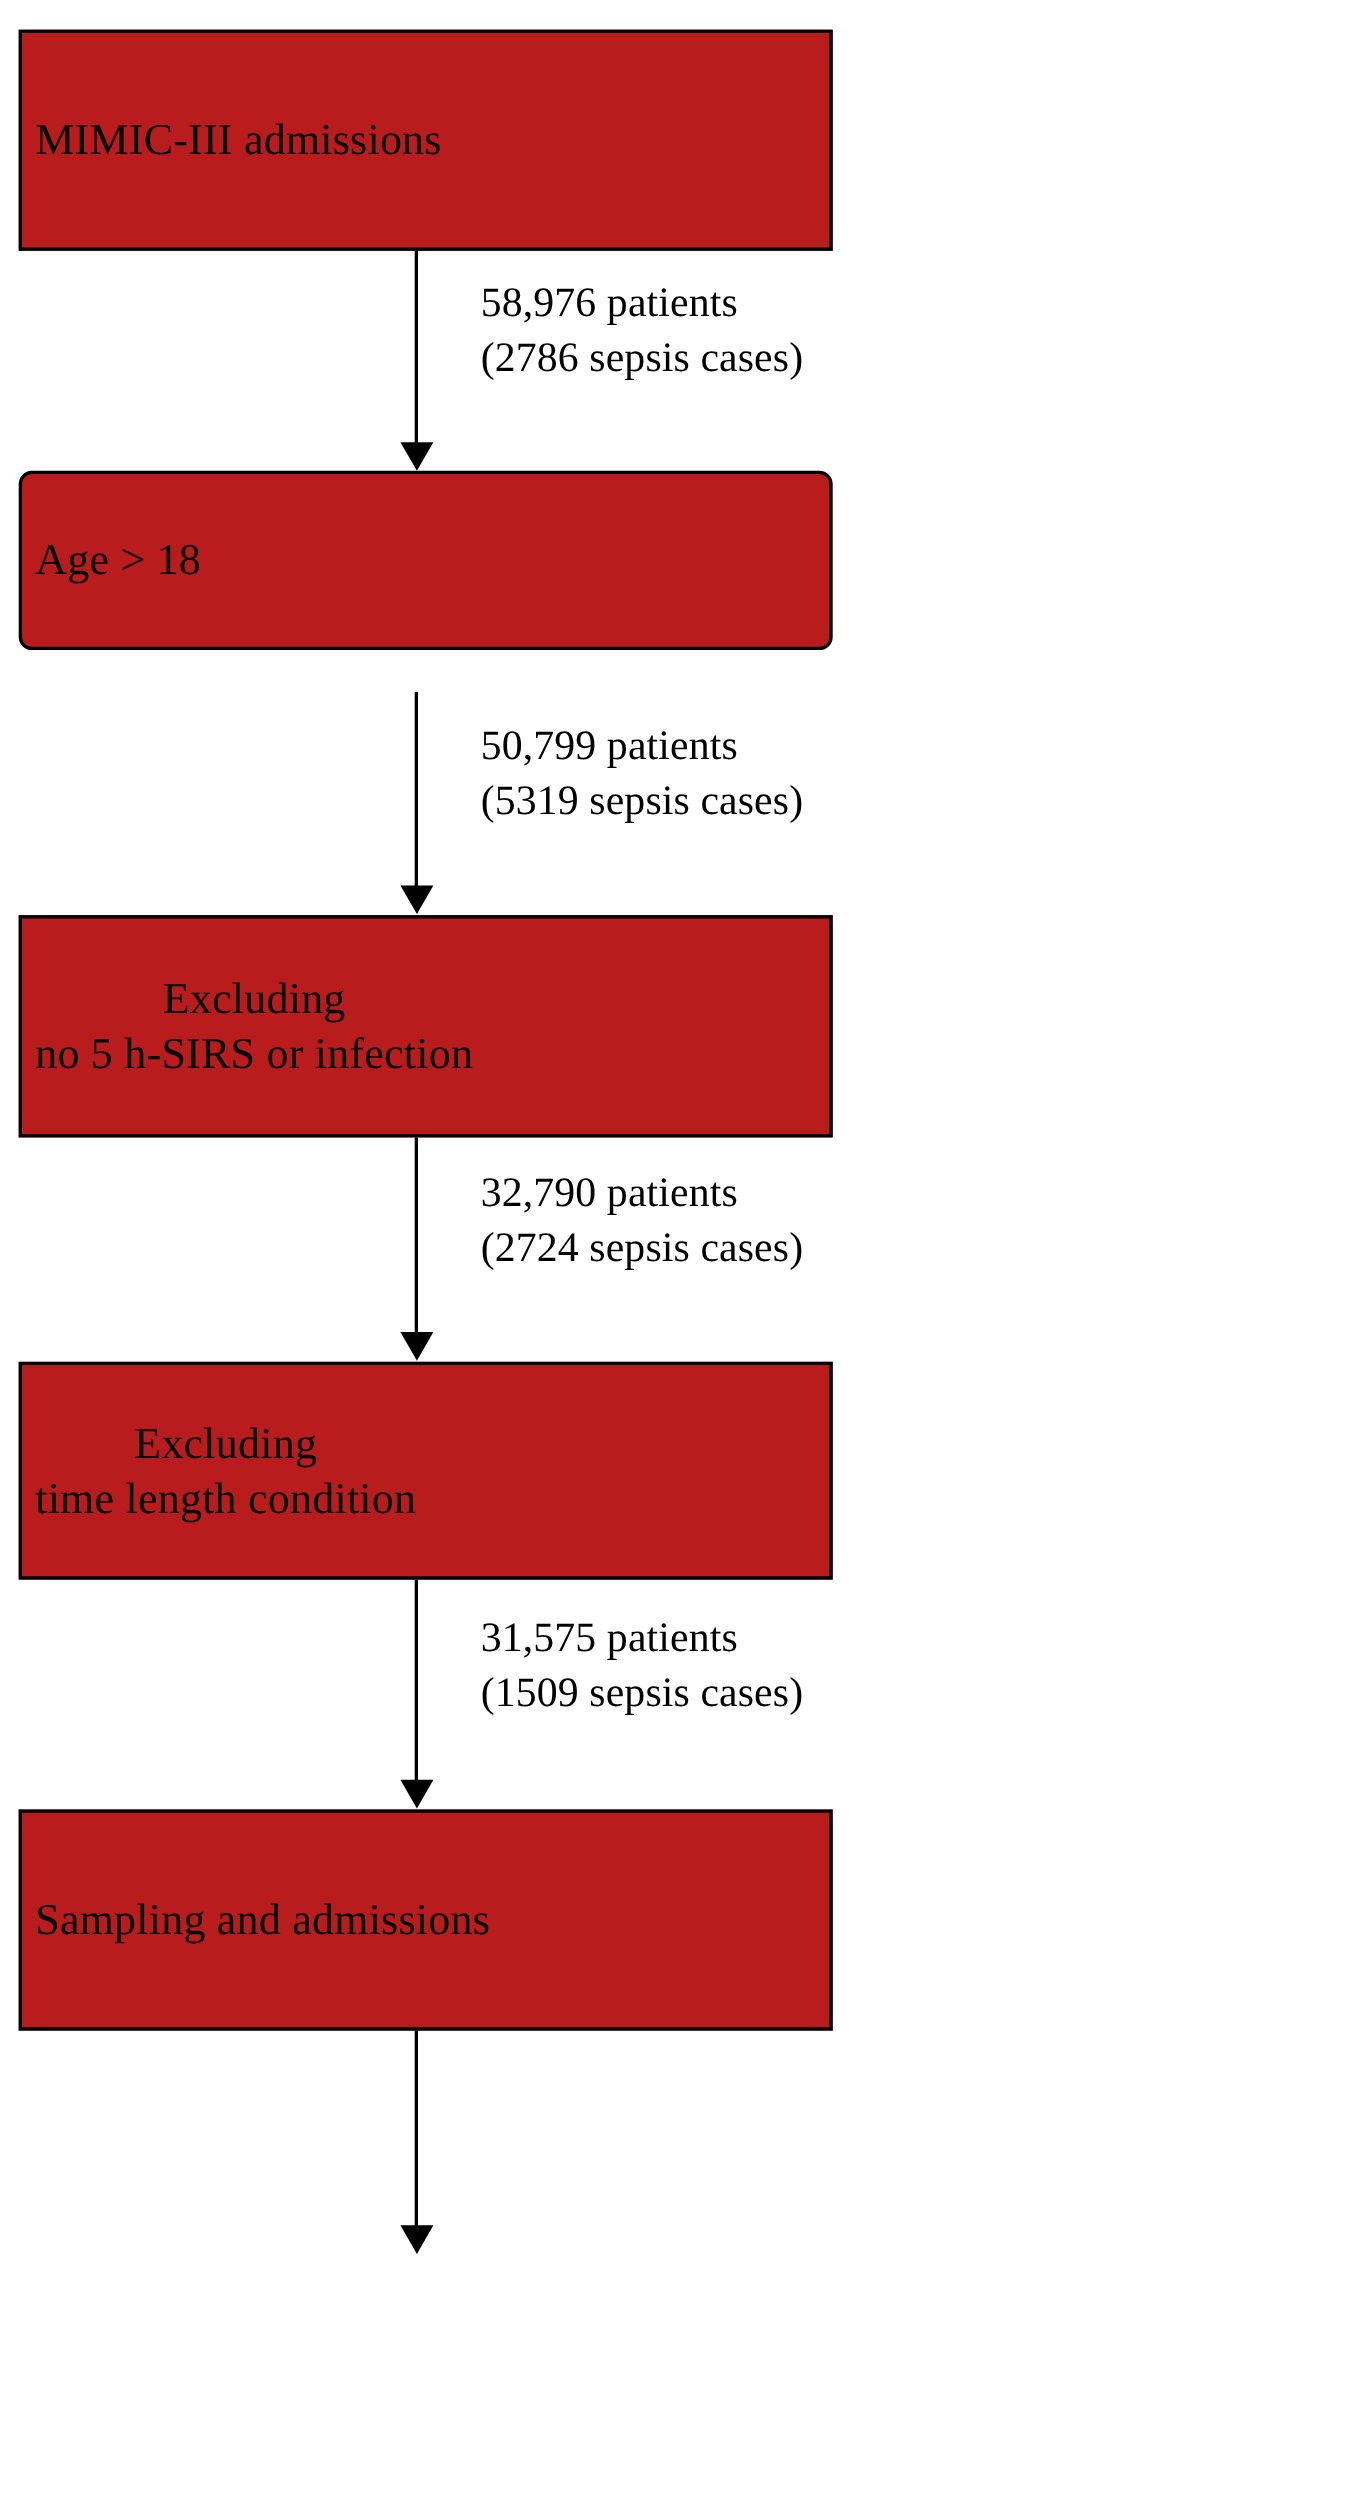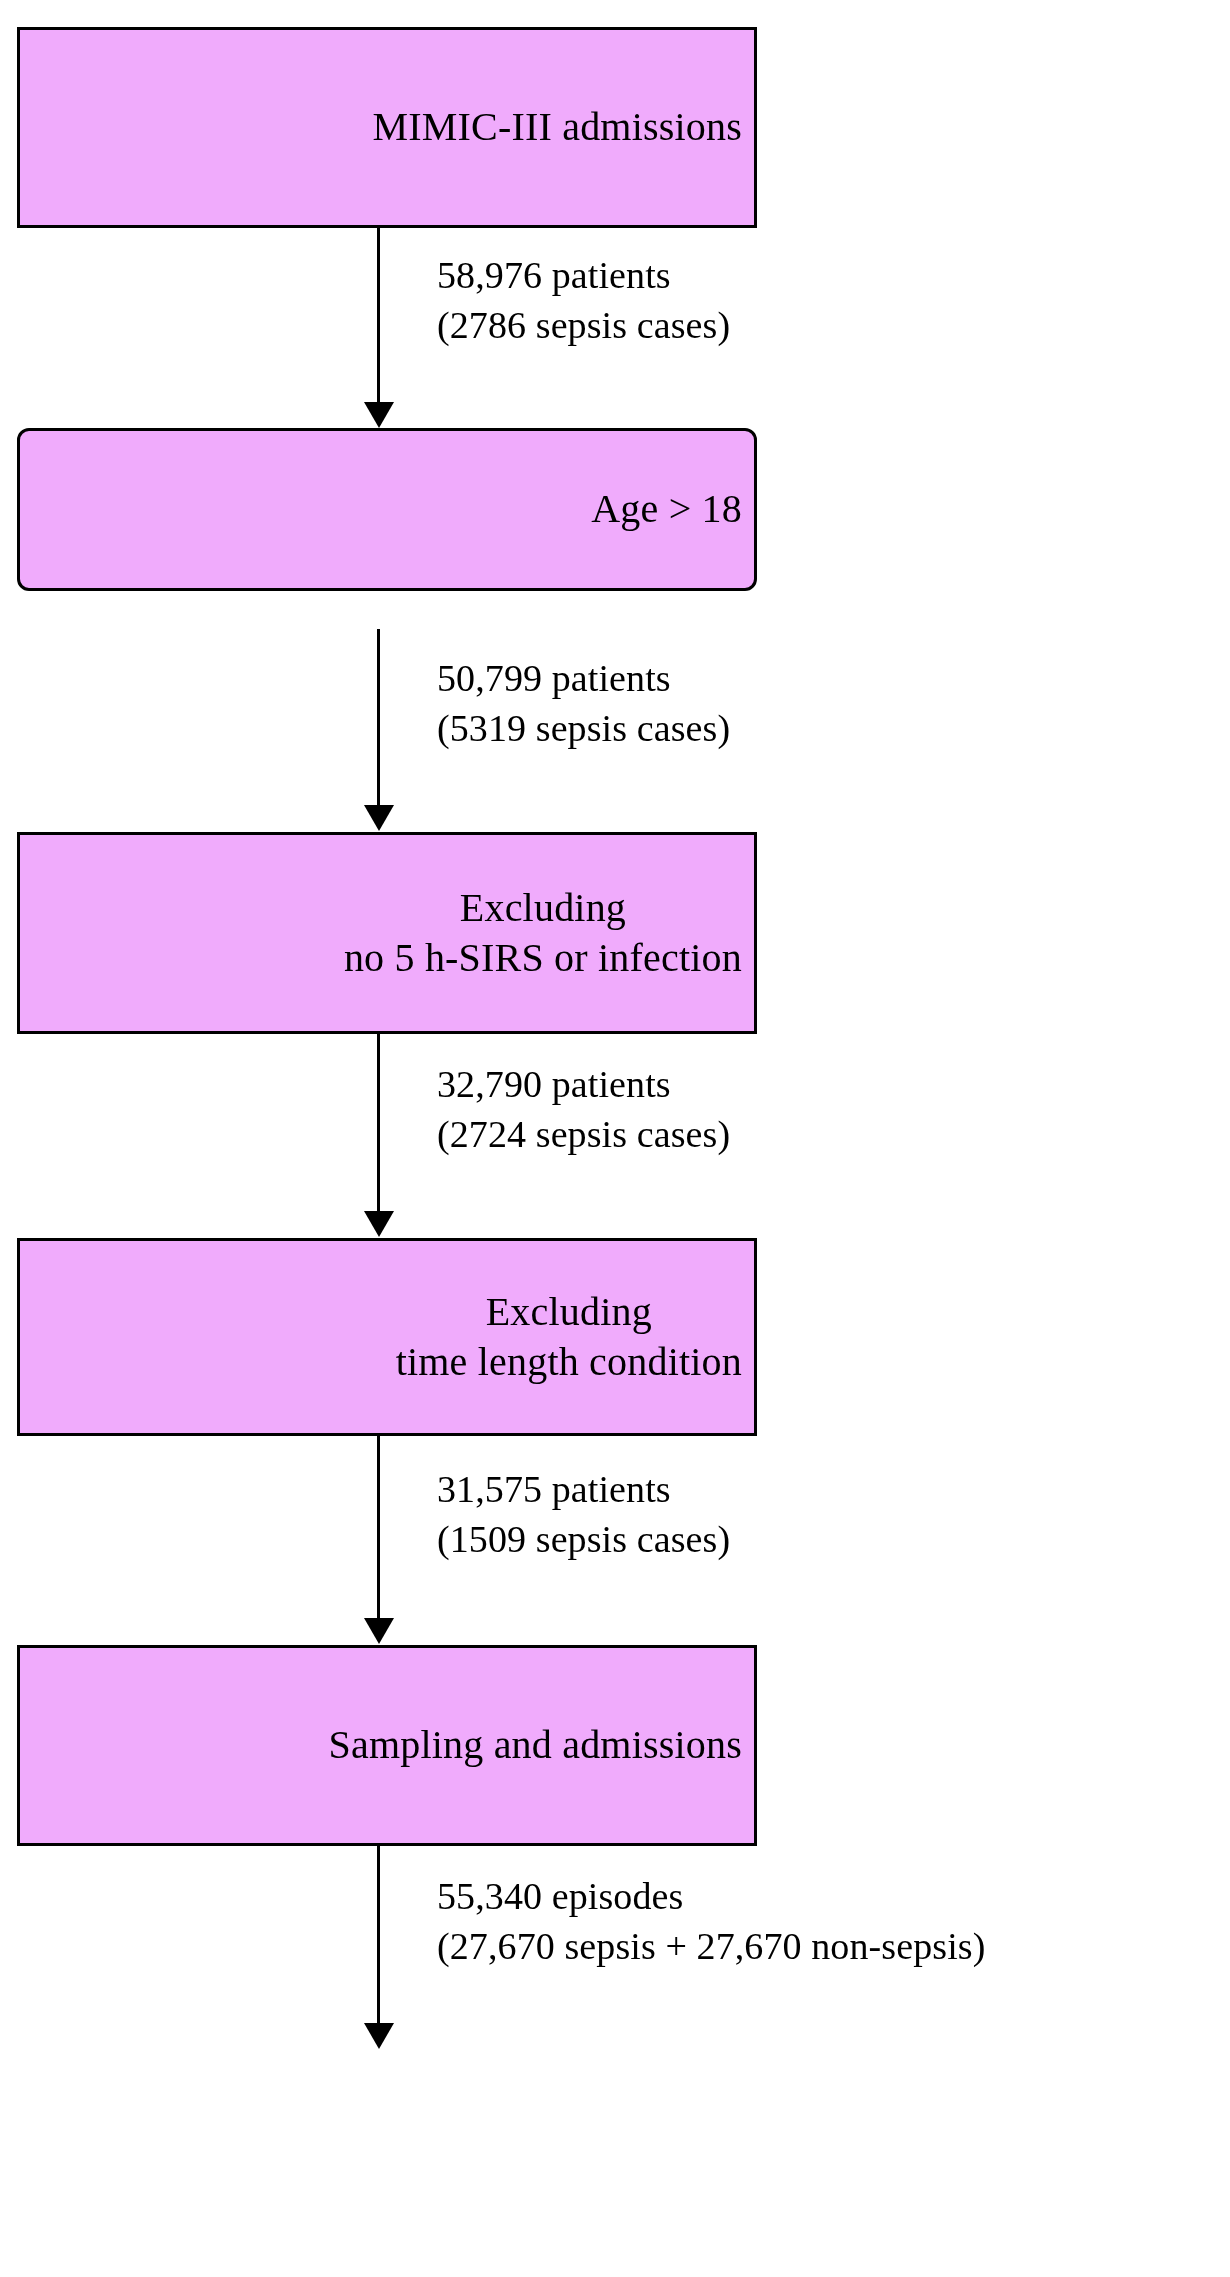--- a/index.html
+++ b/index.html
@@ -21,24 +21,24 @@
     overflow: hidden;
   }
 
   
   .node-box {
     position: absolute;
     left: 17px;
     width: 740px;
     box-sizing: border-box;
     border: 3px solid #000000;
-    background: #f0abfc;
+    background: #b91c1c;
     display: flex;
     align-items: center;
-    justify-content: flex-end;
+    justify-content: flex-start;
     text-align: center;
   }
   .node-label {
     font-size: 40px;
     line-height: 1.26;
     letter-spacing: 0.2px;
     white-space: pre-line;
     padding: 0 12px;
   }
 
@@ -161,18 +161,16 @@
 (1509 sepsis cases)</div>
   </div>
 
   <div class="node-box node-5">
     <span class="node-label">Sampling and admissions</span>
   </div>
 
   <div class="connector connector-5">
     <div class="stem"></div>
     <div class="arrowhead"></div>
-    <div class="edge-label">55,340 episodes
-(27,670 sepsis + 27,670 non-sepsis)</div>
   </div>
 
 
 </div>
 
 </body></html>

